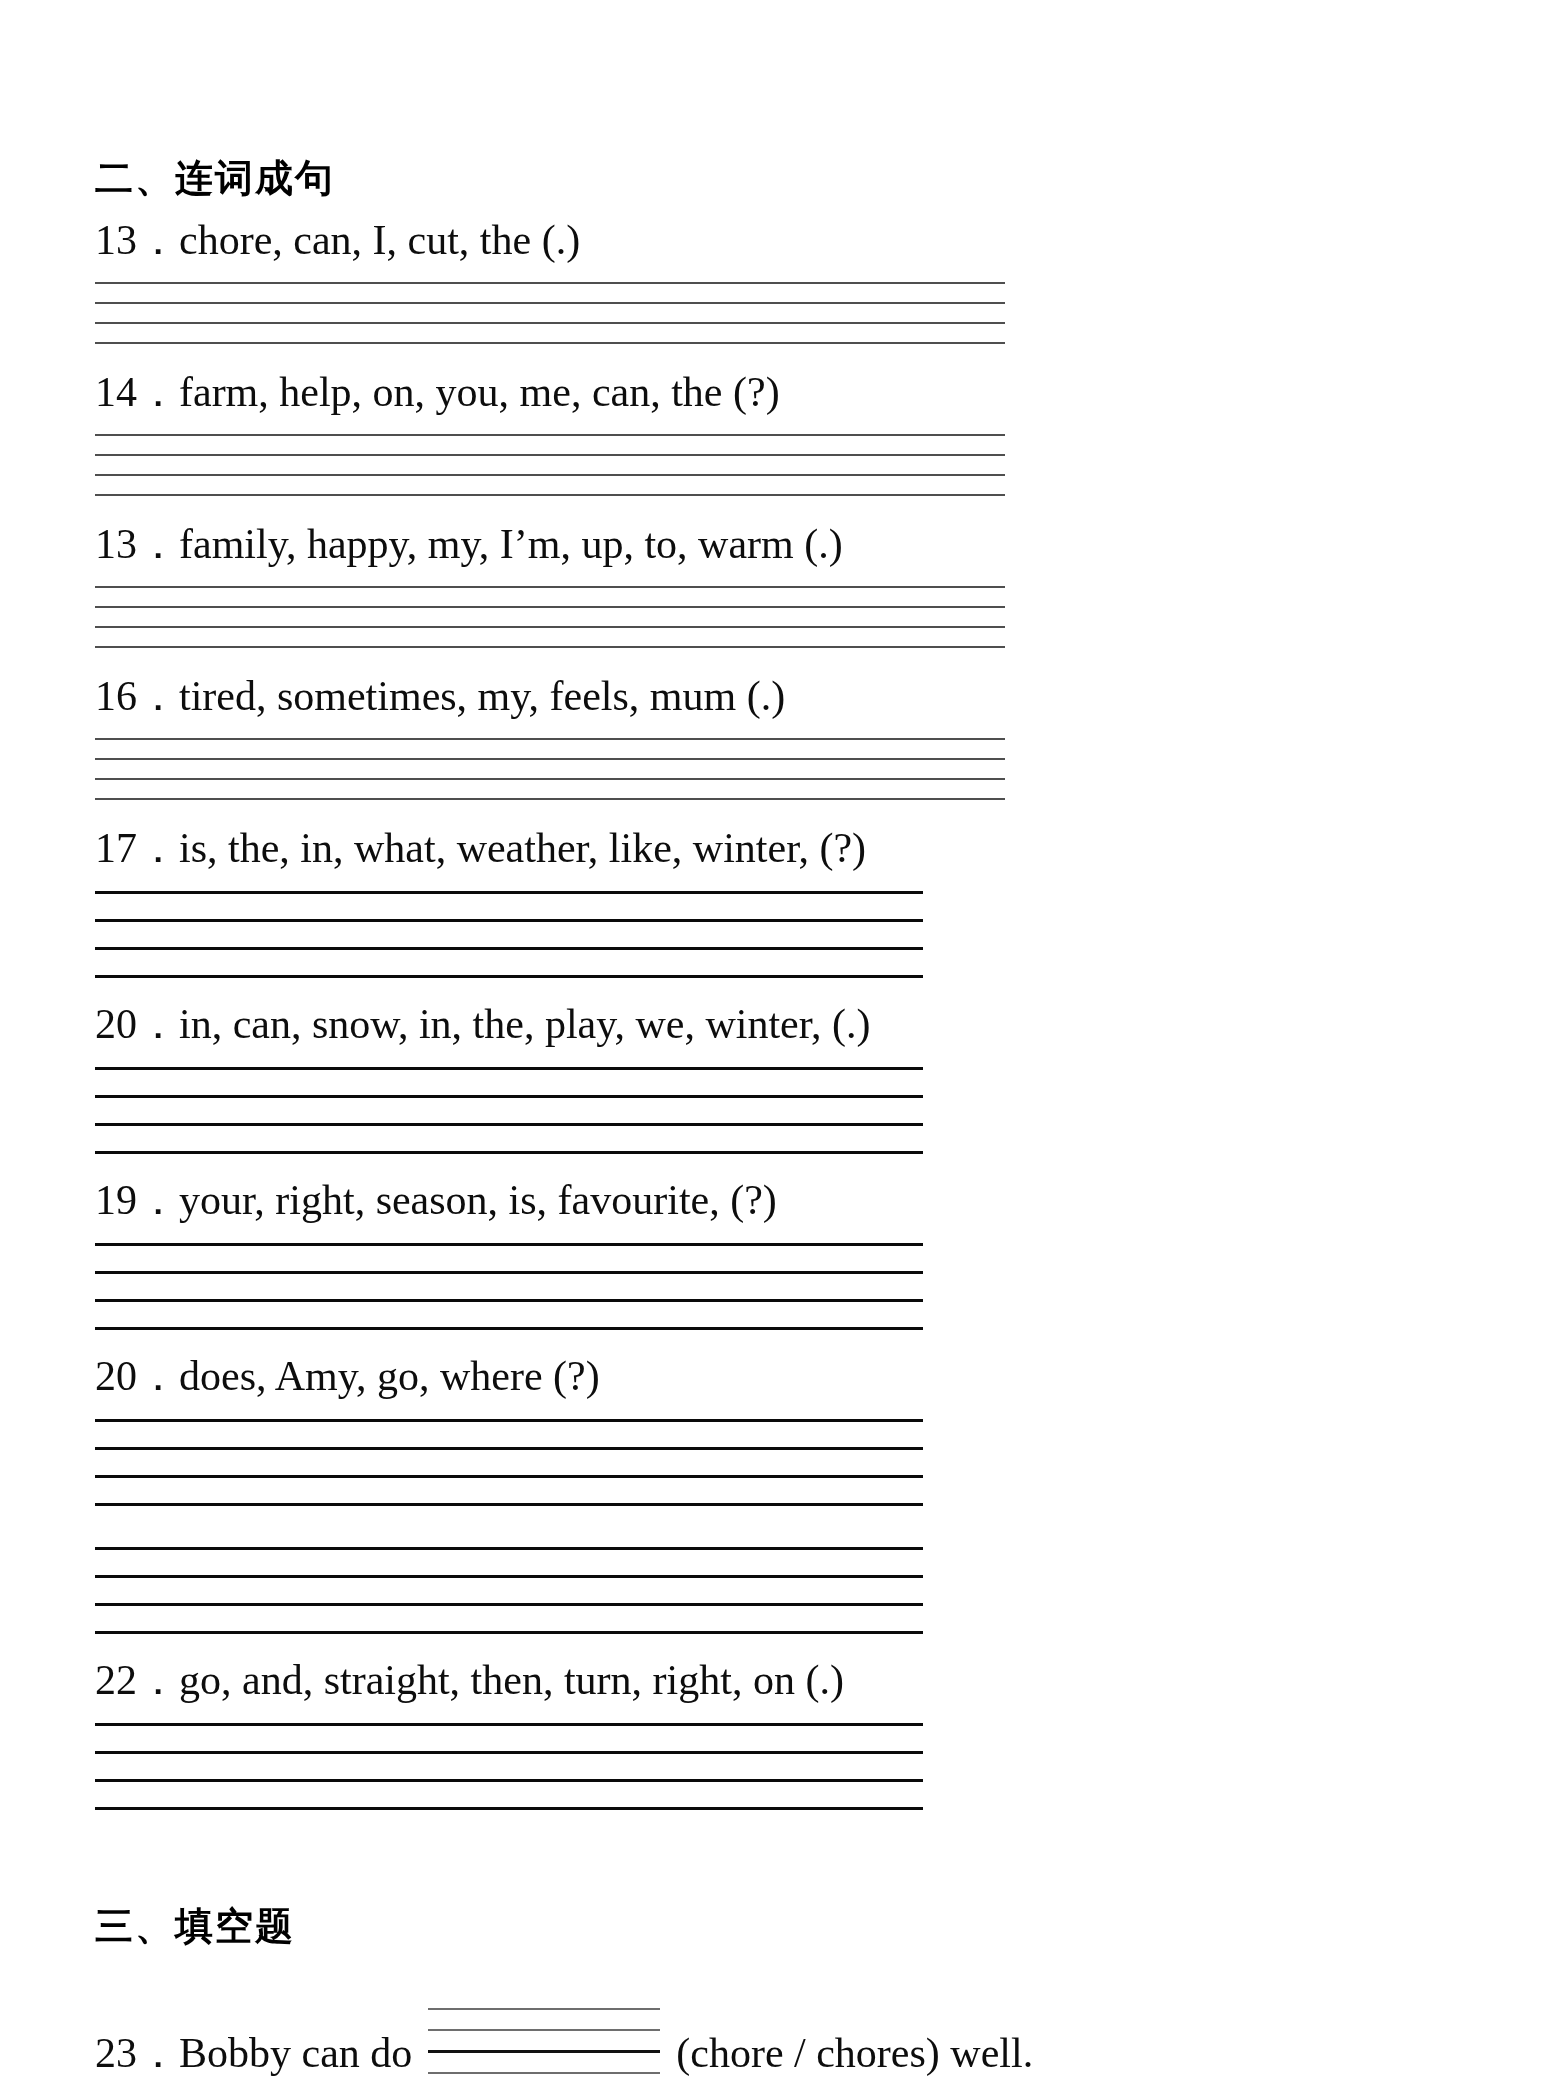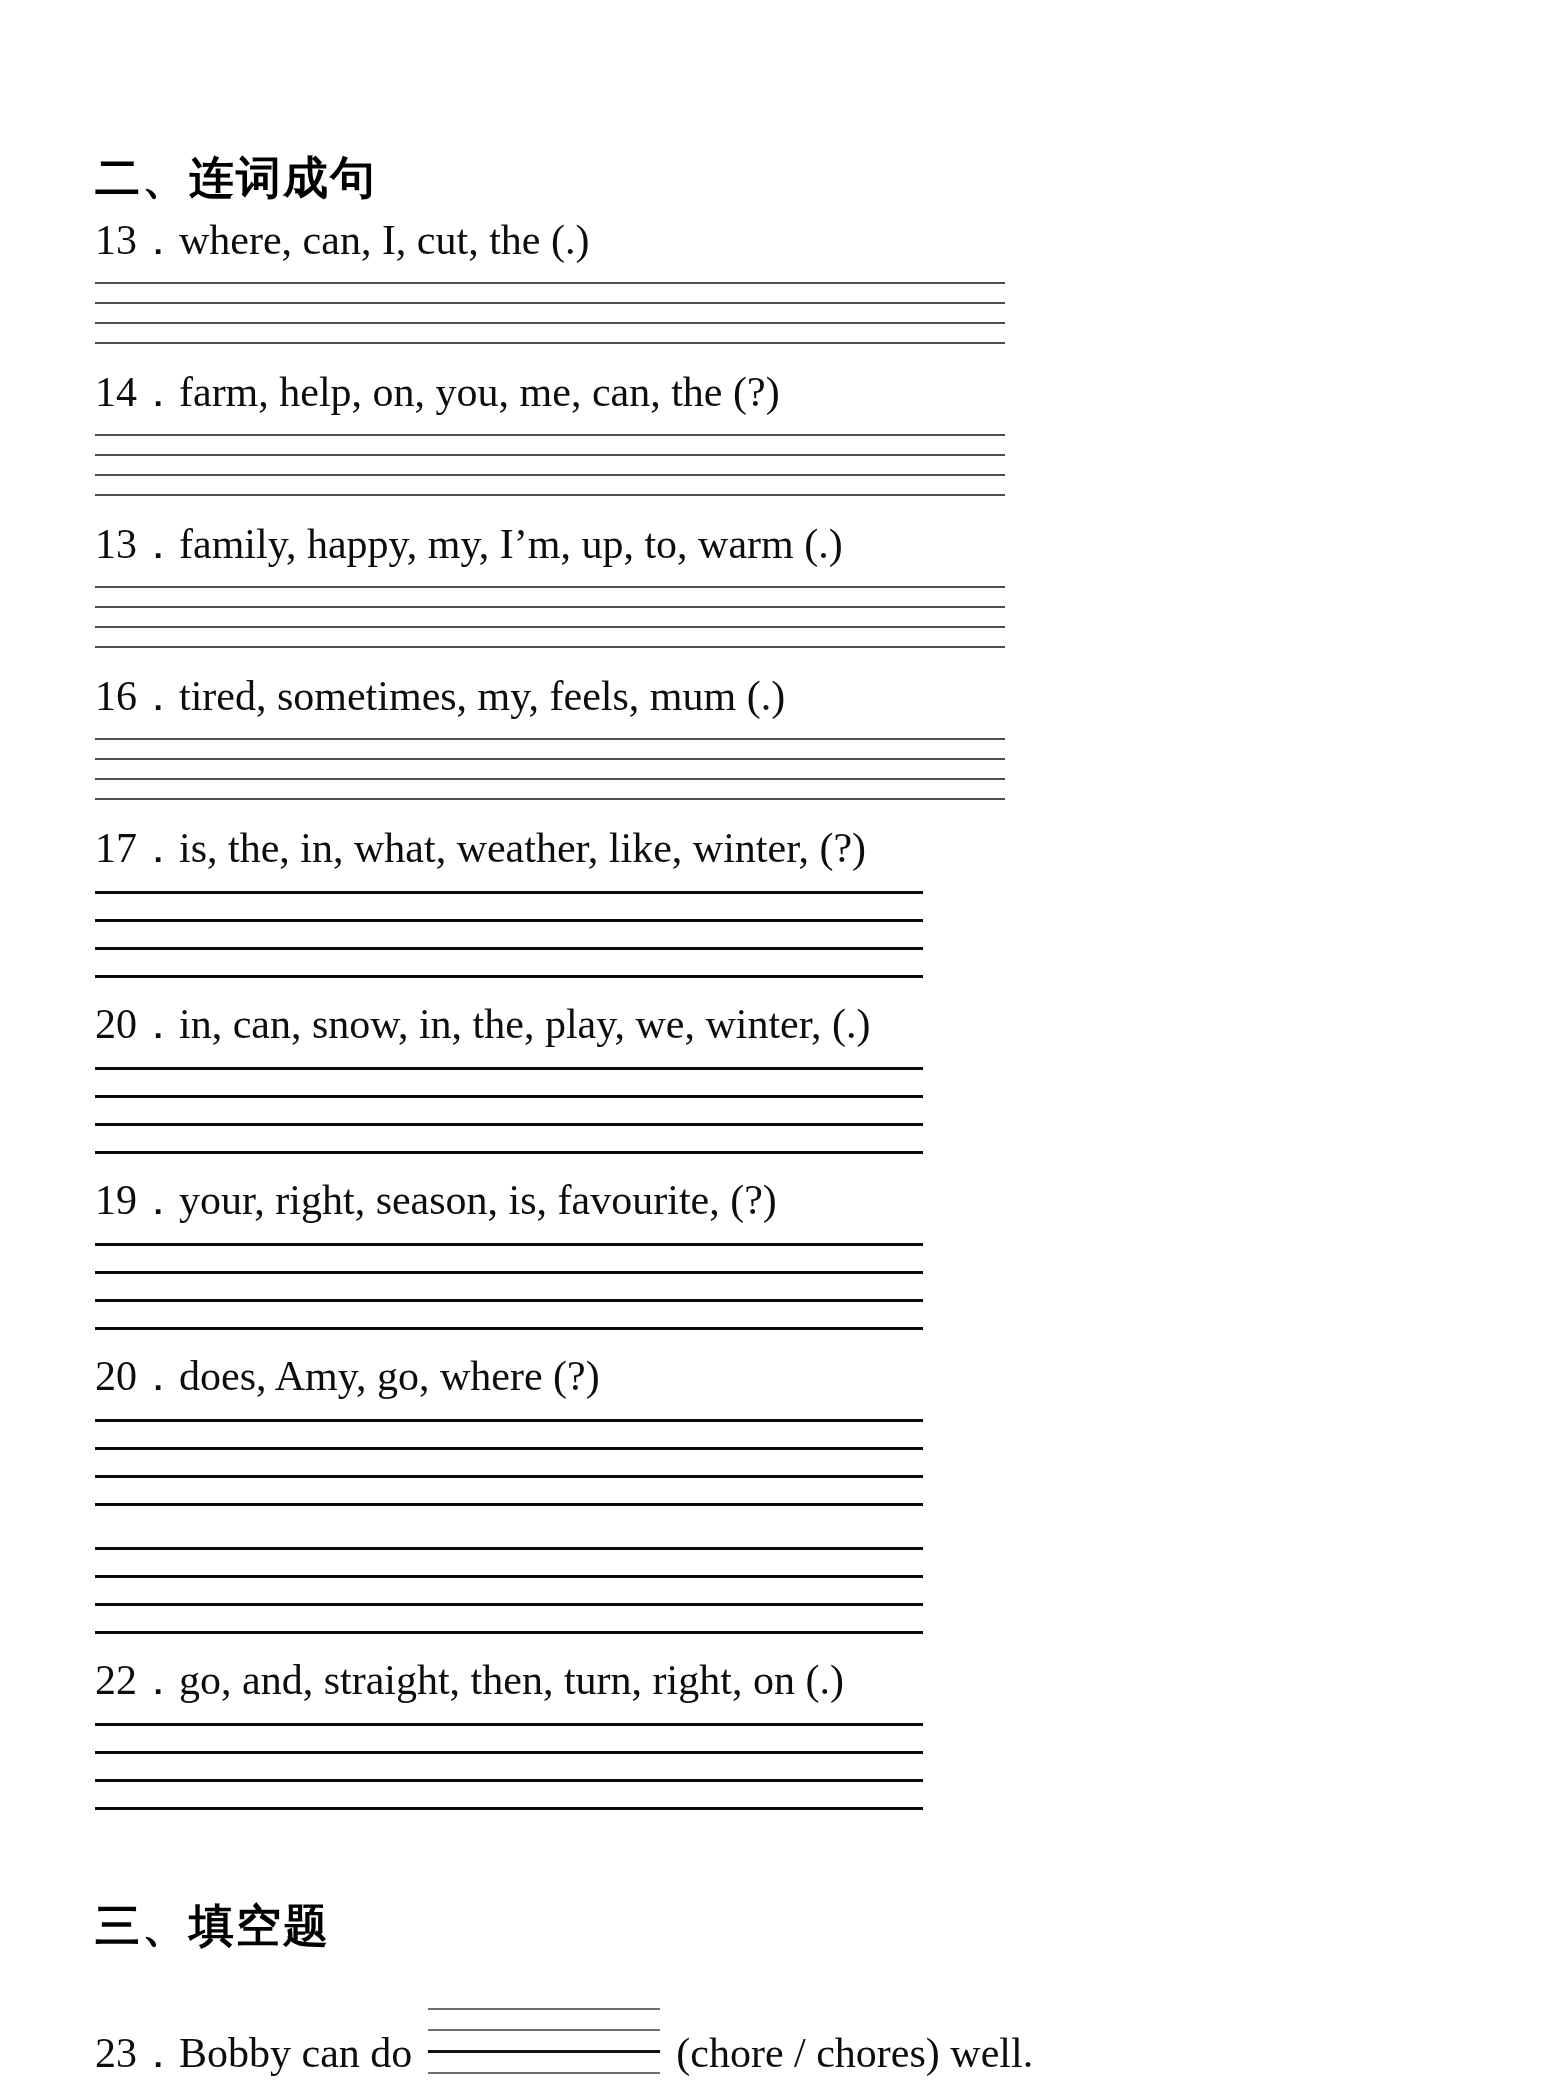--- a/index.html
+++ b/index.html
@@ -4,21 +4,21 @@
 <style>
   html,body { margin:0; padding:0; background:#e8e8e8; }
   body { width:1560px; }
   .page {
     width:1560px; height:2080px; background:#ffffff; box-sizing:border-box;
     padding:150px 60px 0 95px; color:#111;
     font-family:"Liberation Serif", serif; overflow:hidden;
   }
   .sec-heading {
     font-family:"Liberation Sans", sans-serif;
-    font-size:45px; font-weight:700; line-height:56px;
+    font-size:38px; font-weight:700; line-height:56px;
     margin:0 0 10px 0; letter-spacing:2px; color:#000;
   }
   .sec-heading.sec3 { margin-top:88px; margin-bottom:0; }
   .item { margin:0; }
   .item-text { font-size:42px; line-height:48px; white-space:nowrap; color:#0d0d0d; }
   .num { display:inline-block; min-width:72px; }
   .lines { margin:0; }
   .lines-a .ans-line { width:910px; height:18px; border-bottom:2px solid #4f4f4f; }
   .lines-b { margin-top:-6px; }
   .lines-b .ans-line { width:828px; height:25px; border-bottom:3px solid #0a0a0a; }
@@ -32,21 +32,21 @@
 </head>
 <body>
 
 <div class="page">
 
   <h2 class="sec-heading">二、连词成句</h2>
 
   <div id="items">
   <div class="item style-long">
     <div class="item-text">
-      <span class="num">13．</span><span class="words">where, can, I, cut, the (.)</span>
+      <span class="num">13．</span><span class="words">chore, can, I, cut, the (.)</span>
     </div>
     <div class="lines lines-a">
           <div class="ans-line"></div>
           <div class="ans-line"></div>
           <div class="ans-line"></div>
           <div class="ans-line"></div>
         </div>
   </div>
 
   <div class="item style-long">

